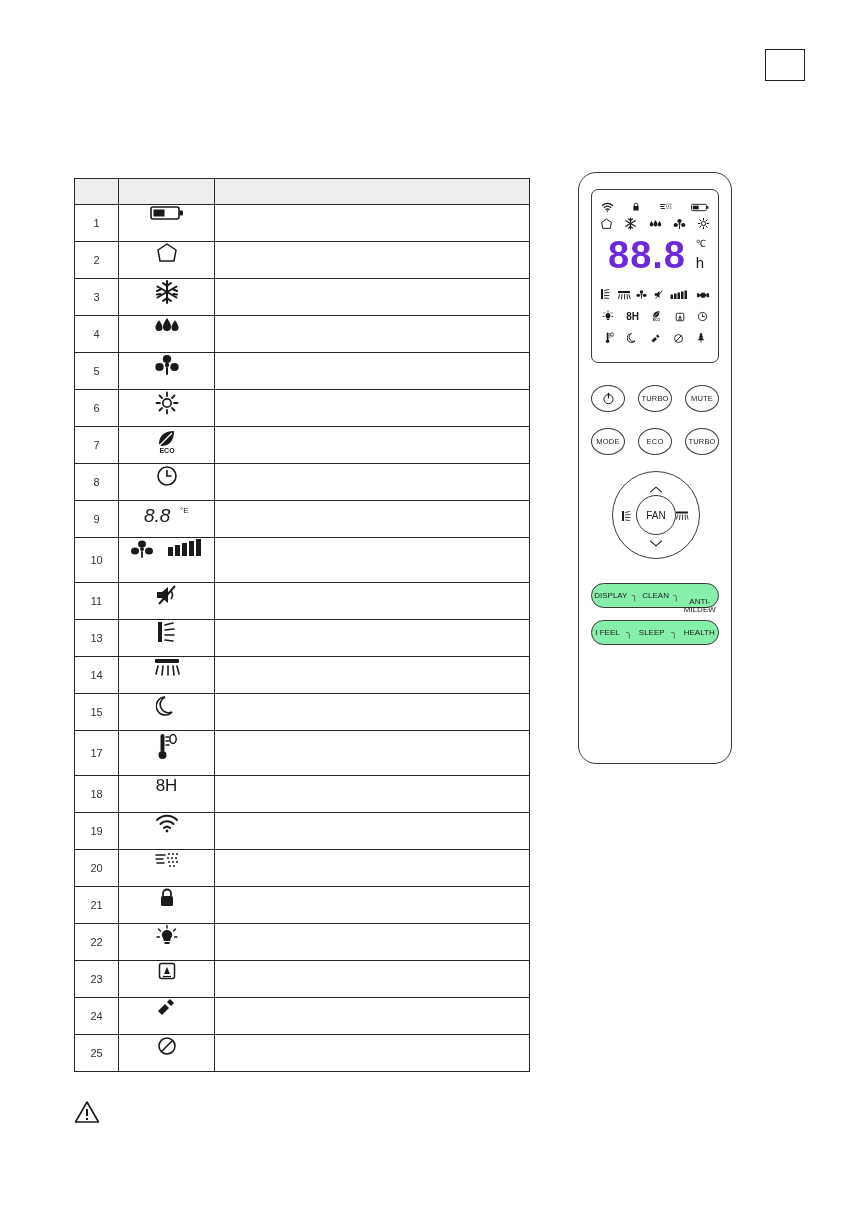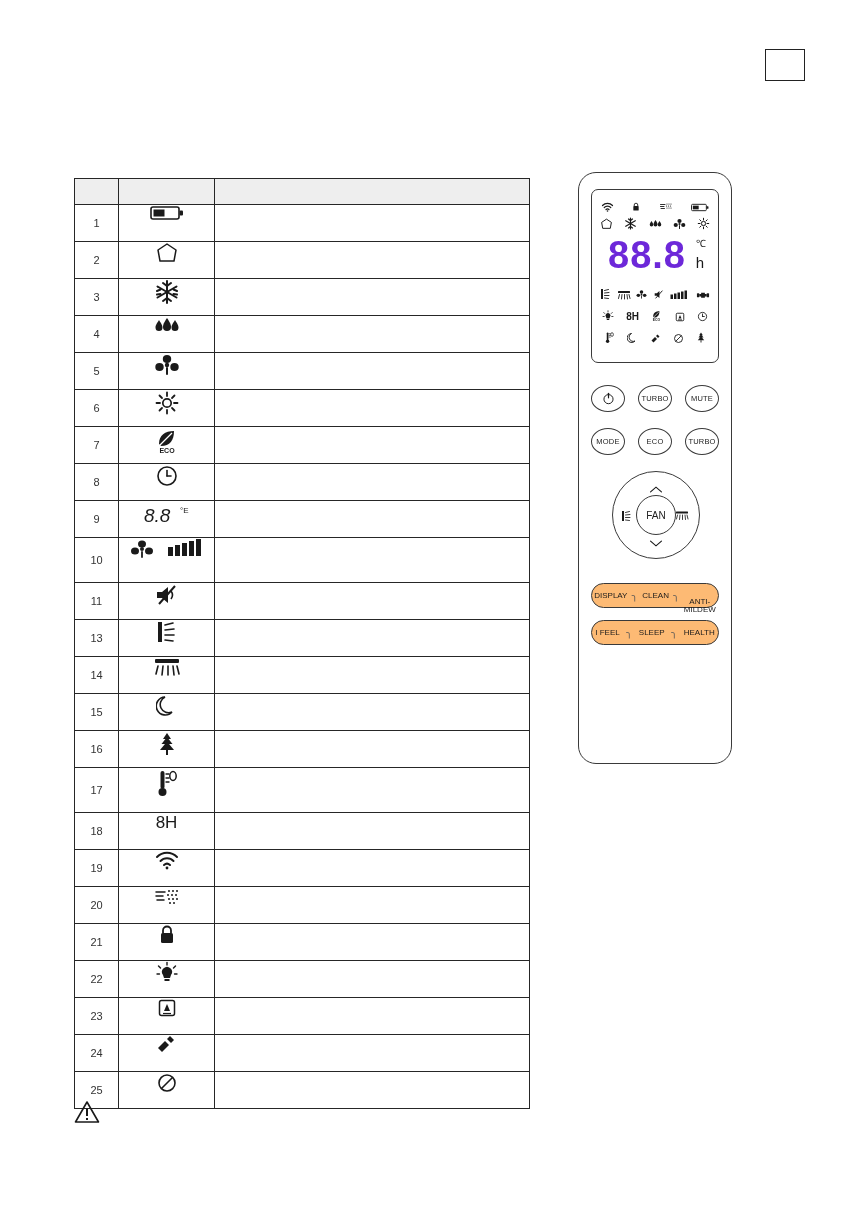--- a/index.html
+++ b/index.html
@@ -180,21 +180,21 @@
     left: 12px;
     width: 128px;
     height: 25px;
     border: 1.2px solid #3a3a3a;
     border-radius: 13px;
     display: flex;
     align-items: center;
     justify-content: space-around;
     font-size: 8px;
     color: #1a1a1a;
-    background: #fdba74;
+    background: #86efac;
     box-sizing: border-box;
   }
   .pill-1 { top: 410px; }
   .pill-2 { top: 447px; }
   .pill .sep { font-size: 10px; color: #555; }
   .pill .two-line {
     line-height: 8.5px;
     text-align: center;
     margin-top: 21px;
   }
@@ -446,36 +446,20 @@
     <td>
       <div class="sym-wrap">
         <svg width="22" height="24" viewBox="0 0 22 24">
           <path d="M16 18 A9 9 0 1 1 9 3 A7.5 7.5 0 0 0 16 18 Z" fill="none" stroke="#1a1a1a" stroke-width="1.6"></path>
         </svg>
       </div>
     </td>
     <td class="desc"></td>
   </tr>
 
-  <tr class="legend-row">
-    <td class="num">16</td>
-    <td>
-      <div class="sym-wrap">
-        <svg width="22" height="26" viewBox="0 0 22 26">
-          <g fill="#1a1a1a">
-            <path d="M11 2 L15 8 L7 8 Z"></path>
-            <path d="M11 6 L16.5 13 L5.5 13 Z"></path>
-            <path d="M11 10.5 L18 19 L4 19 Z"></path>
-            <rect x="10" y="19" width="2" height="5"></rect>
-          </g>
-        </svg>
-      </div>
-    </td>
-    <td class="desc"></td>
-  </tr>
 
   <tr class="legend-row tall">
     <td class="num">17</td>
     <td>
       <div class="sym-wrap">
         <svg width="26" height="30" viewBox="0 0 26 30">
           <g fill="#1a1a1a">
             <rect x="6.5" y="3" width="4" height="18" rx="2"></rect>
             <circle cx="8.5" cy="24" r="4"></circle>
           </g>

